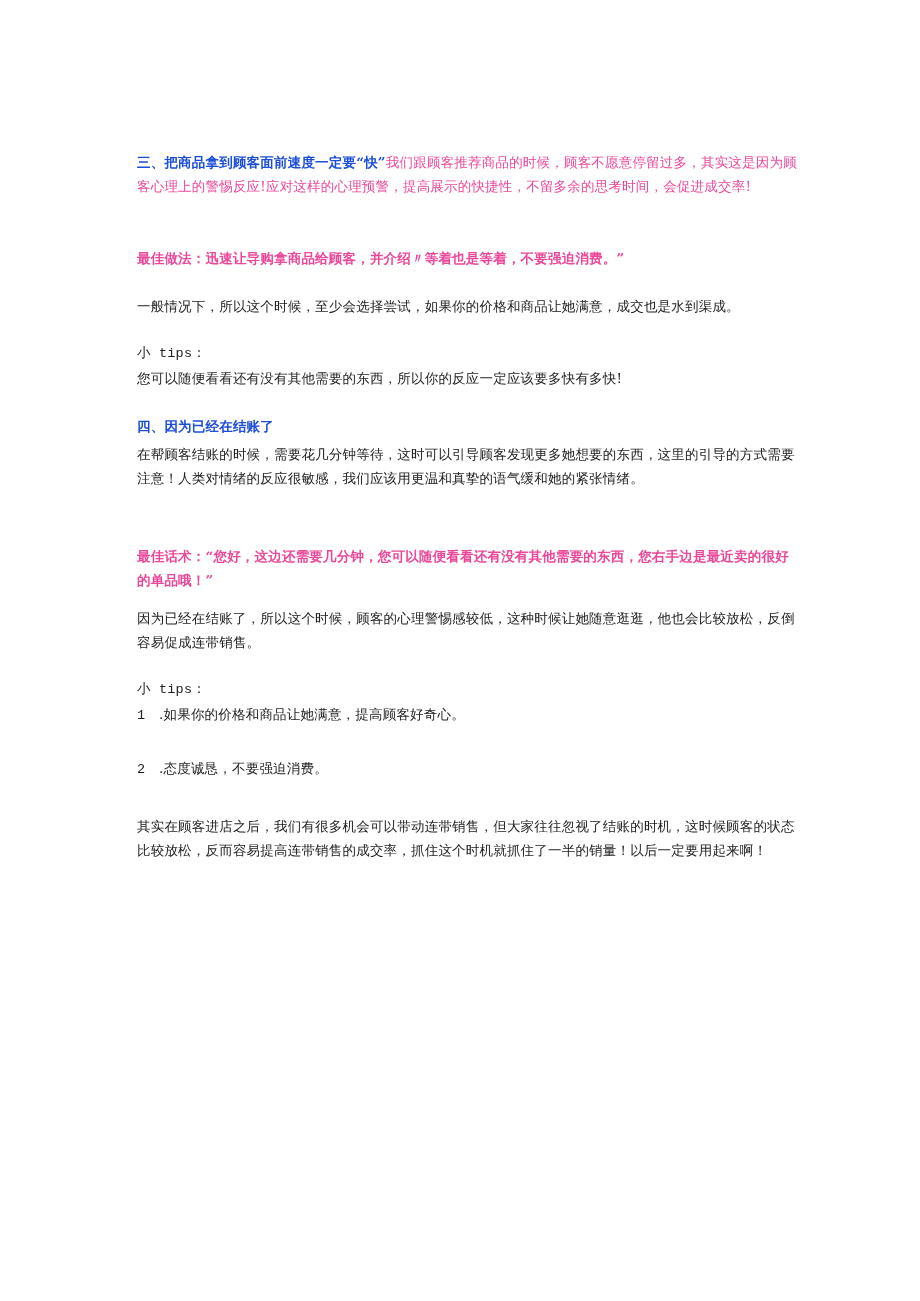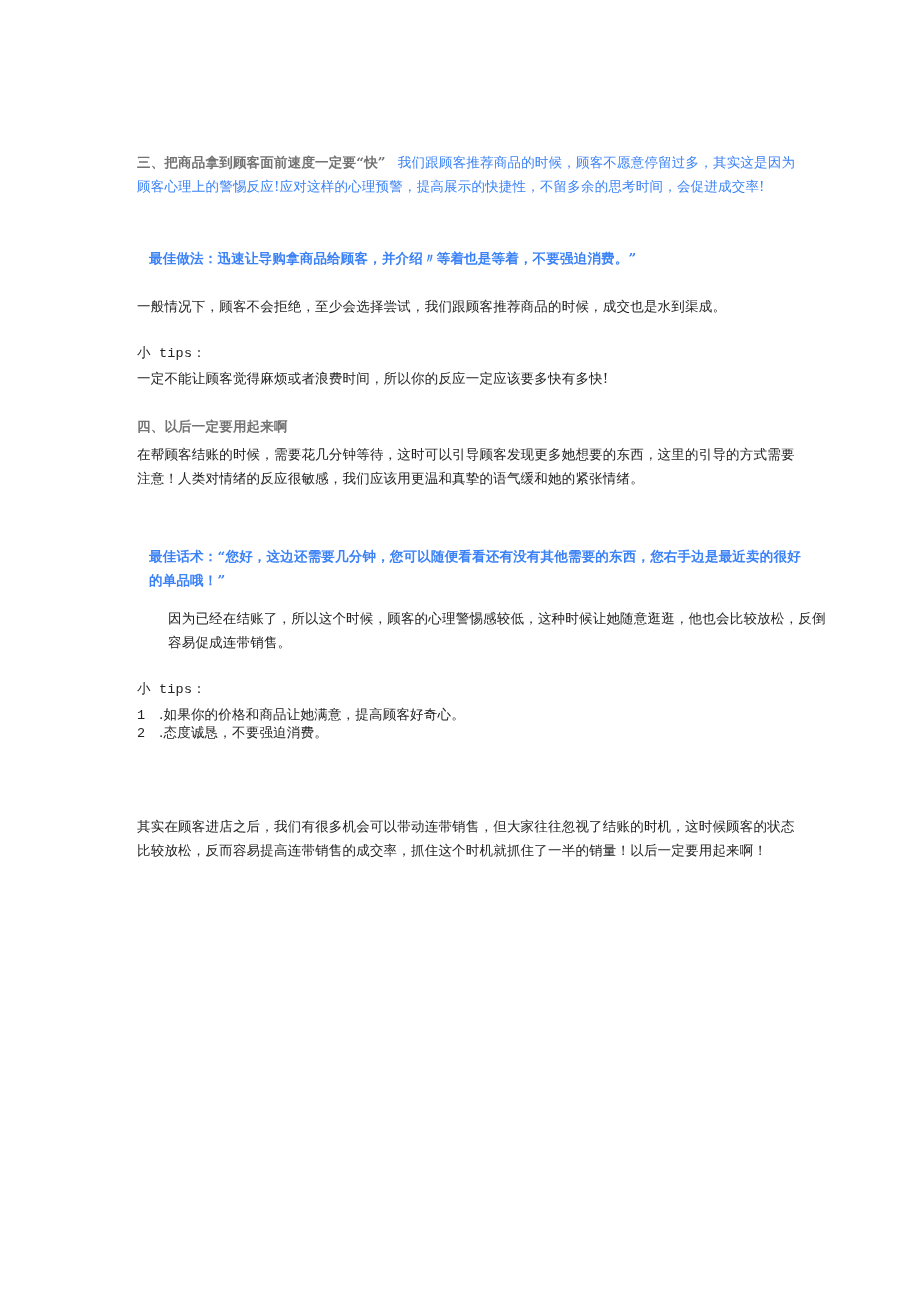--- a/index.html
+++ b/index.html
@@ -1,52 +1,52 @@
 <!DOCTYPE html>
 <html><head>
 <meta charset="utf-8">
 <style>
   html, body { margin: 0; padding: 0; background: #ffffff; }
   body { width: 920px; height: 1301px; position: relative; overflow: hidden;
          font-family: "DejaVu Serif", "Liberation Serif", serif; color: #222; }
   .page { position: absolute; left: 137px; top: 0; width: 660px; }
   .p { position: absolute; left: 0; width: 660px; font-size: 13.5px; line-height: 24px; white-space: normal; letter-spacing: 0.2px; }
-  .red { color: #3b82f6; margin-left: 12px; }
+  .red { color: #ec4899; }
   .bold { font-weight: bold; }
-  .dark { color: #737373; }
+  .dark { color: #1d4ed8; }
   .sans { font-family: Liberation Mono, monospace; }
   .li-num { display: inline-block; width: 22px; }
 </style>
 </head>
 <body>
 
 <div class="page">
 
   <div class="p" style="top:150px;">
     <span class="bold dark">三、把商品拿到顾客面前速度一定要“快”</span><span class="red">我们跟顾客推荐商品的时候，顾客不愿意停留过多，其实这是因为顾客心理上的警惕反应!应对这样的心理预警，提高展示的快捷性，不留多余的思考时间，会促进成交率!</span>
   </div>
 
   <div class="p red bold" style="top:246px;">最佳做法：迅速让导购拿商品给顾客，并介绍〃等着也是等着，不要强迫消费。”</div>
 
-  <div class="p" style="top:294px;">一般情况下，顾客不会拒绝，至少会选择尝试，我们跟顾客推荐商品的时候，成交也是水到渠成。</div>
+  <div class="p" style="top:294px;">一般情况下，所以这个时候，至少会选择尝试，如果你的价格和商品让她满意，成交也是水到渠成。</div>
 
   <div class="p sans" style="top:342px;">小 tips：</div>
-  <div class="p" style="top:366px;">一定不能让顾客觉得麻烦或者浪费时间，所以你的反应一定应该要多快有多快!</div>
+  <div class="p" style="top:366px;">您可以随便看看还有没有其他需要的东西，所以你的反应一定应该要多快有多快!</div>
 
-  <div class="p bold dark" style="top:414px;">四、以后一定要用起来啊</div>
+  <div class="p bold dark" style="top:414px;">四、因为已经在结账了</div>
 
   <div class="p" style="top:442px;">在帮顾客结账的时候，需要花几分钟等待，这时可以引导顾客发现更多她想要的东西，这里的引导的方式需要注意！人类对情绪的反应很敏感，我们应该用更温和真挚的语气缓和她的紧张情绪。</div>
 
   <div class="p red bold" style="top:544px;">最佳话术：“您好，这边还需要几分钟，您可以随便看看还有没有其他需要的东西，您右手边是最近卖的很好的单品哦！”</div>
 
-  <div class="p" style="top:606px;margin-left:31px;">因为已经在结账了，所以这个时候，顾客的心理警惕感较低，这种时候让她随意逛逛，他也会比较放松，反倒容易促成连带销售。</div>
+  <div class="p" style="top:606px;">因为已经在结账了，所以这个时候，顾客的心理警惕感较低，这种时候让她随意逛逛，他也会比较放松，反倒容易促成连带销售。</div>
 
   <div class="p sans" style="top:678px;">小 tips：</div>
   <div class="p" style="top:702px;">
     <span class="li-num sans">1</span><span>.如果你的价格和商品让她满意，提高顾客好奇心。</span>
   </div>
-  <div class="p" style="top:720px;">
+  <div class="p" style="top:756px;">
     <span class="li-num sans">2</span><span>.态度诚恳，不要强迫消费。</span>
   </div>
 
   <div class="p" style="top:774px;margin-top:40px;">其实在顾客进店之后，我们有很多机会可以带动连带销售，但大家往往忽视了结账的时机，这时候顾客的状态比较放松，反而容易提高连带销售的成交率，抓住这个时机就抓住了一半的销量！以后一定要用起来啊！</div>
 
 </div>
 
 </body></html>

